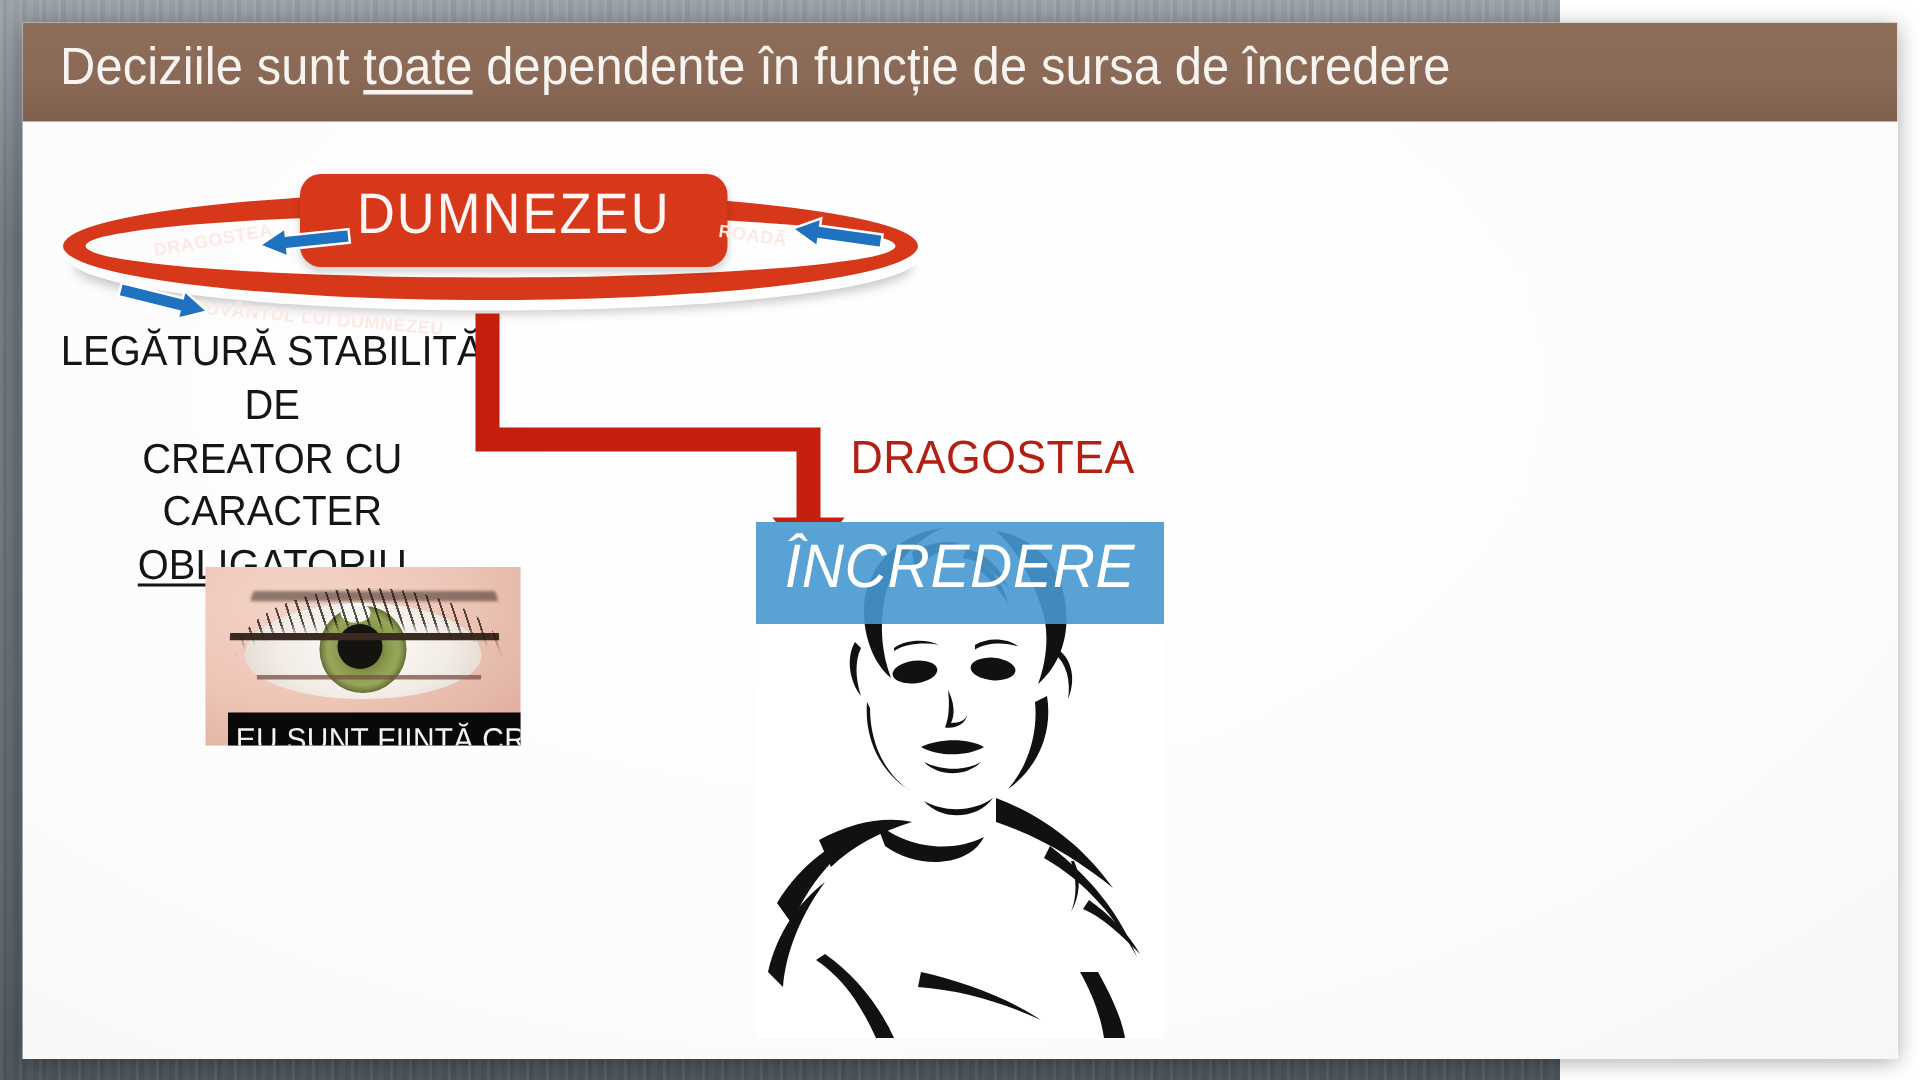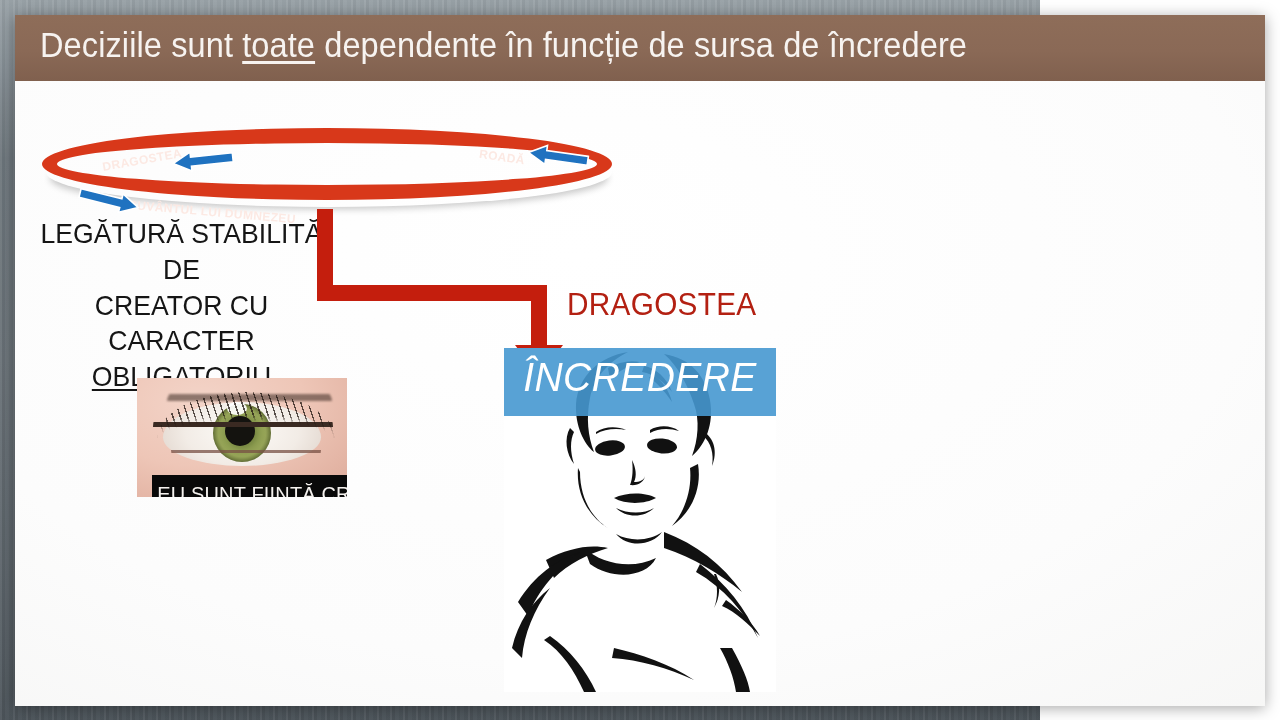--- a/index.html
+++ b/index.html
@@ -295,20 +295,23 @@
   <div id="slide-body">
 
     <div id="title-bar">
       <div id="title-text"><span>Deciziile sunt </span><u>toate</u><span> dependente în funcție de sursa de încredere</span></div>
     </div>
 
     <div id="oval-group">
       <div id="oval-ring-shadow"></div>
       <div id="oval-ring"></div>
 
+      <div id="dumnezeu-box">
+        <div id="dumnezeu-label">DUMNEZEU</div>
+      </div>
 
       <div class="ring-label" id="label-dragostea">DRAGOSTEA</div>
       <div class="ring-label" id="label-roada">ROADĂ</div>
       <div class="ring-label" id="label-cuvantul">CUVÂNTUL LUI DUMNEZEU</div>
 
       <div class="blue-arrow" id="arrow-dragostea">
         <svg width="64" height="20" viewBox="0 0 64 20">
           <g transform="rotate(-6 32 10)">
             <path d="M63,5 L21,5 L21,0 L3,9.5 L21,19 L21,14 L63,14 Z" fill="#1f72c0" stroke="#ffffff" stroke-width="1.6"></path>
           </g>

